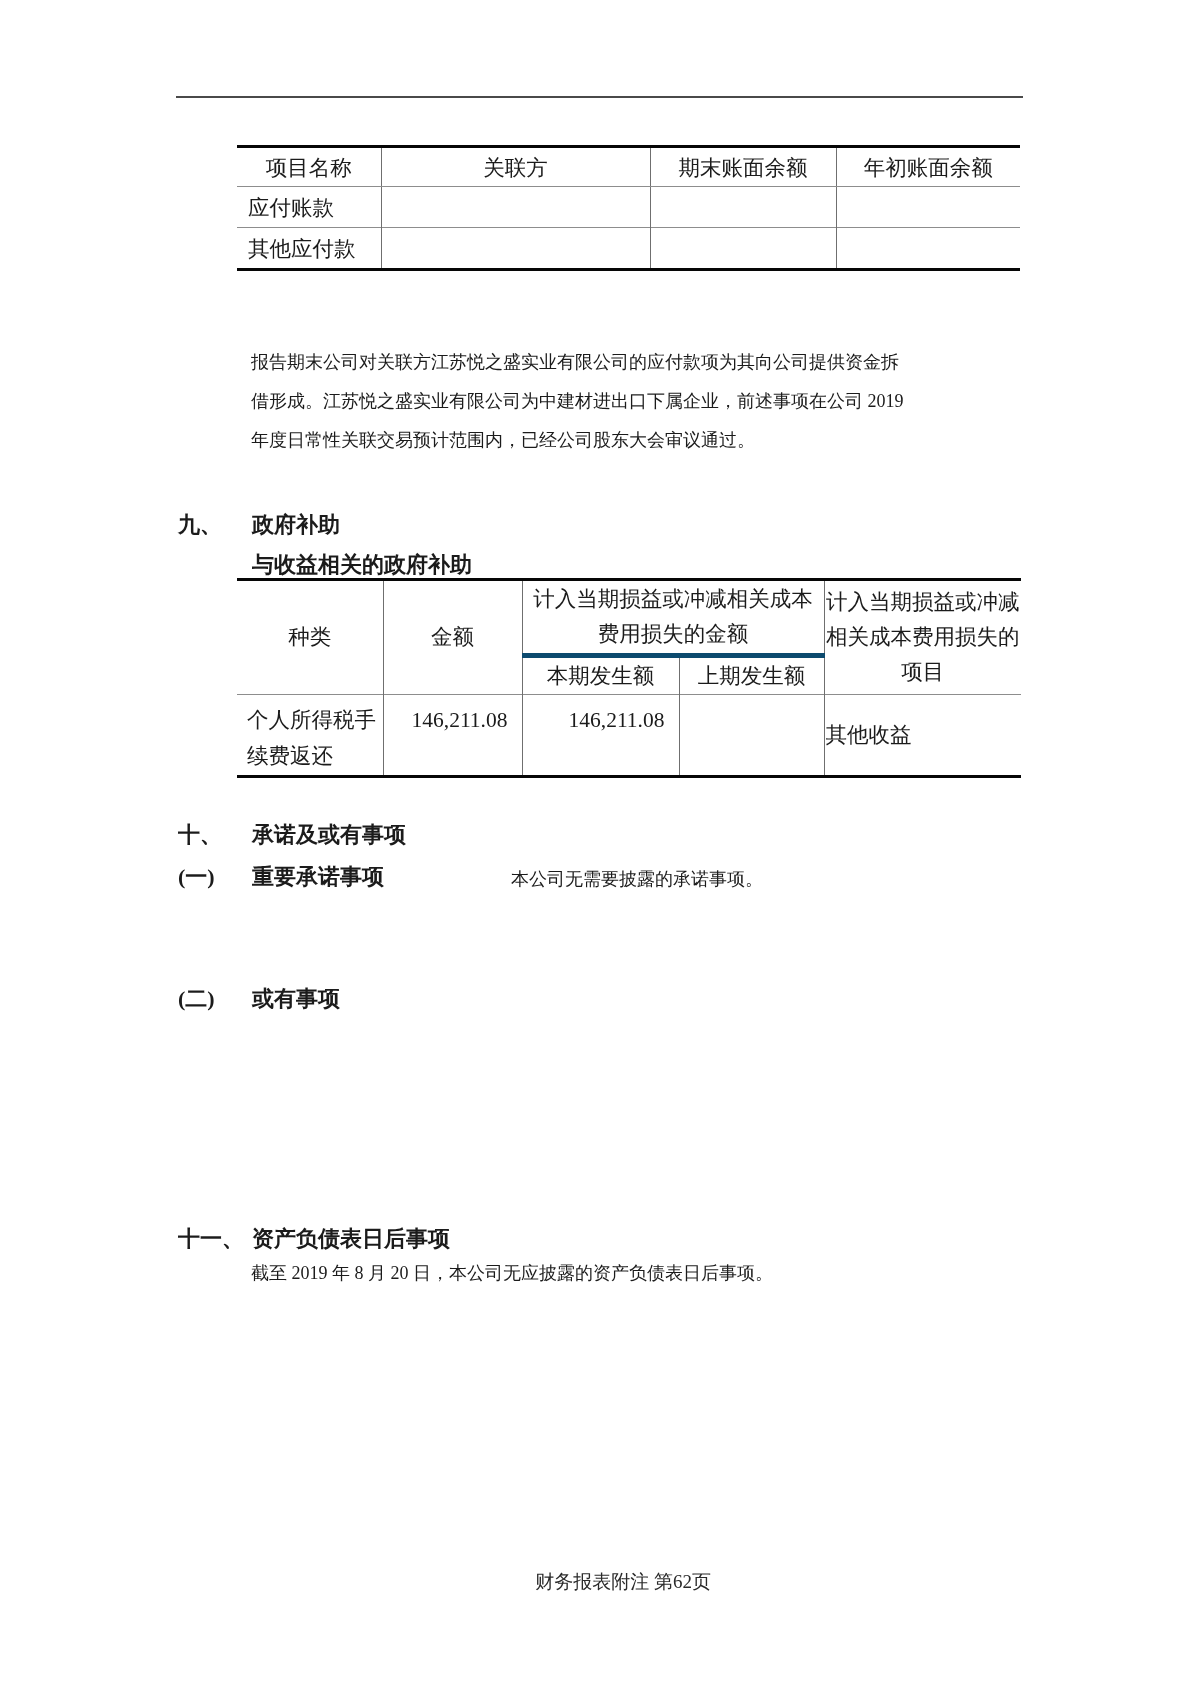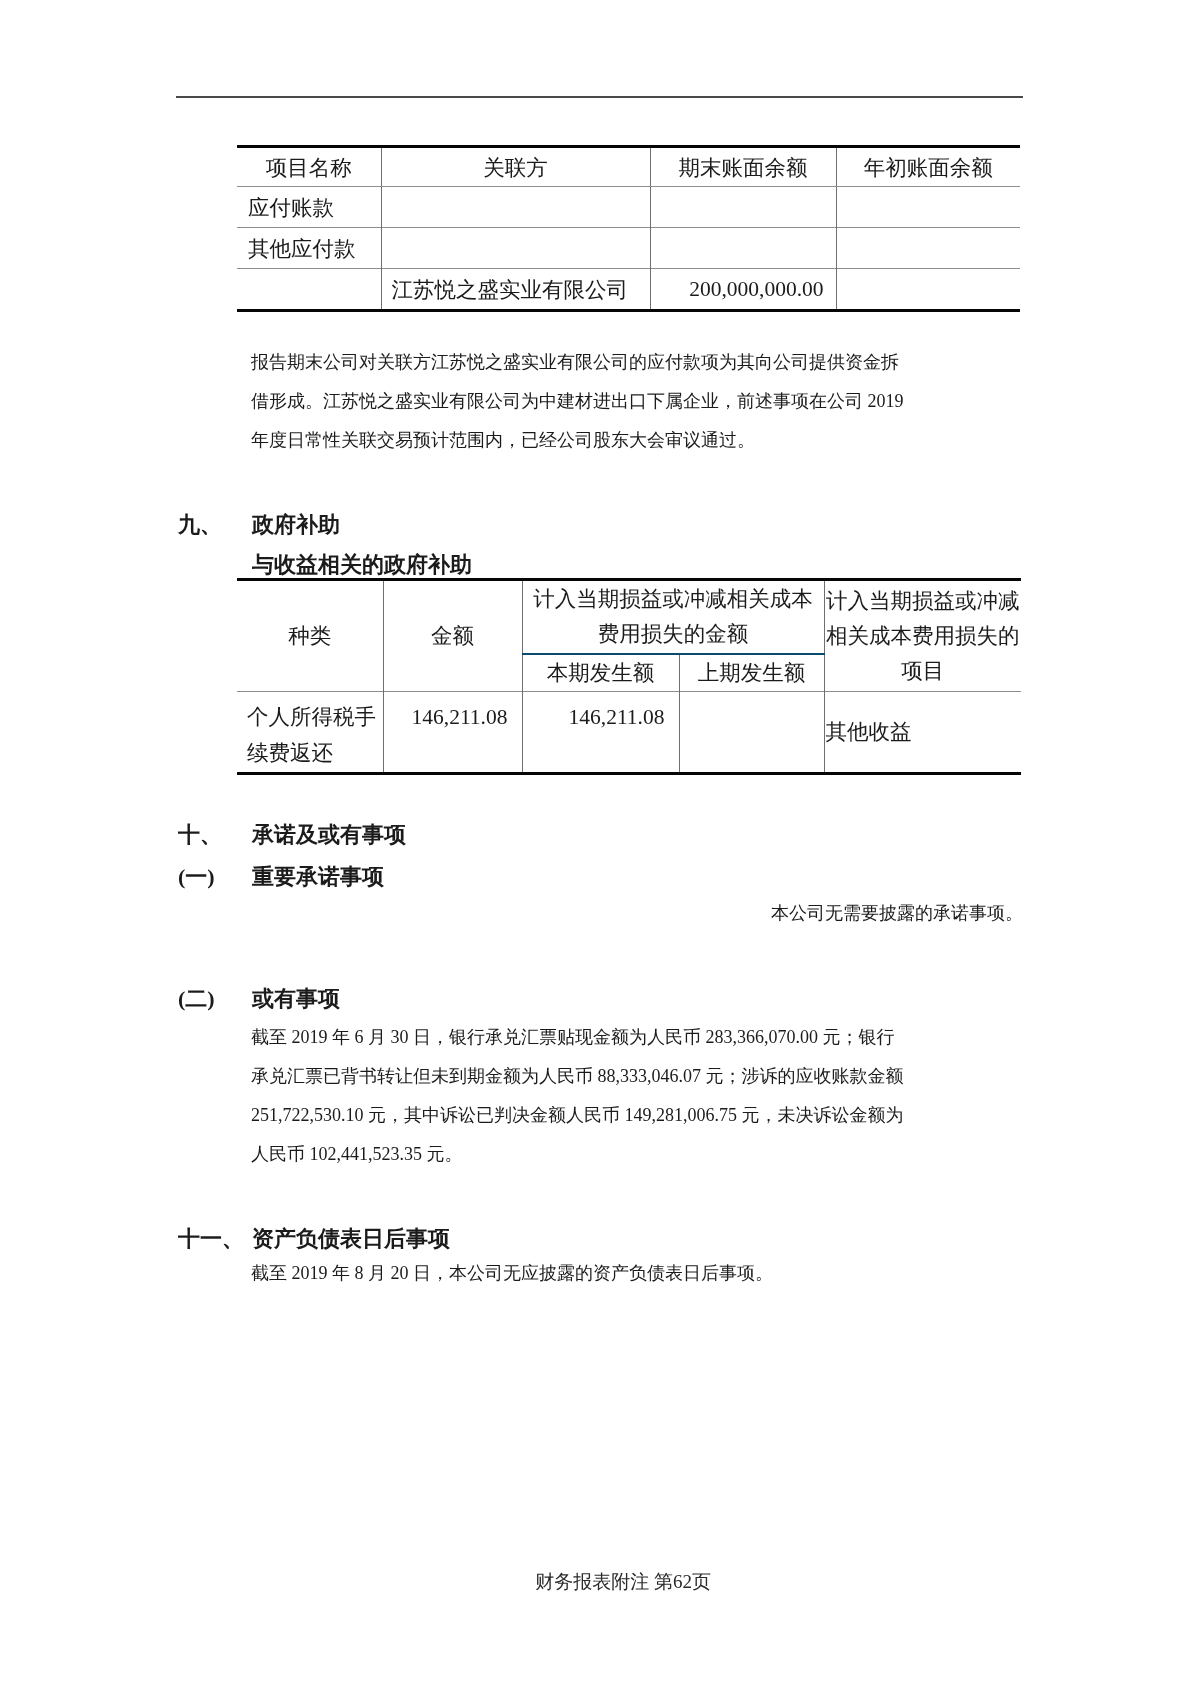--- a/index.html
+++ b/index.html
@@ -39,21 +39,21 @@
   
   .t1 thead th{height:38px;border-bottom:1px solid #8d8d8d;}
   .t1 tbody td{height:38px;border-top:1px solid #8d8d8d;vertical-align:middle;}
   .t1 td.c-item{padding-left:11px;text-align:left;}
   .t1 td.c-party{padding-left:10px;text-align:left;}
   .t1 td.c-num{padding-right:12px;text-align:right;}
   
   .t2 th{line-height:35px;vertical-align:middle;}
   .t2 .row-a th{height:72px;}
   .t2 .row-b th{height:36px;}
-  .t2 th.group{border-bottom:2px solid #0c4a6e;}
+  .t2 th.group{border-bottom:5px solid #0c4a6e;}
   .t2 tbody td{height:73px;border-top:1px solid #8d8d8d;line-height:36px;}
   .t2 td.c-type{vertical-align:top;padding:7px 4px 0 10px;text-align:left;}
   .t2 td.c-amt{vertical-align:top;padding:7px 14px 0 0;text-align:right;margin-top:15px;}
   .t2 td.c-item2{vertical-align:middle;}
   
   .footer{
     left:238px;top:1570px;width:770px;
     font-size:19px;line-height:23px;text-align:center;color:#2a2a2a;
   }
 </style>
@@ -84,26 +84,20 @@
         <tr>
           <td class="c-item">应付账款</td>
           <td class="c-party bl"></td>
           <td class="c-num bl"></td>
           <td class="c-num bl"></td>
         </tr>
         <tr>
           <td class="c-item">其他应付款</td>
           <td class="c-party bl"></td>
           <td class="c-num bl"></td>
-          <td class="c-num bl"></td>
-        </tr>
-        <tr>
-          <td class="c-item"></td>
-          <td class="c-party bl">江苏悦之盛实业有限公司</td>
-          <td class="c-num bl">200,000,000.00</td>
           <td class="c-num bl"></td>
         </tr>
       </tbody>
     </table>
   </div>
 
   <div class="abs body-text pre" style="top:343px;">报告期末公司对关联方江苏悦之盛实业有限公司的应付款项为其向公司提供资金拆
 借形成。江苏悦之盛实业有限公司为中建材进出口下属企业，前述事项在公司 2019
 年度日常性关联交易预计范围内，已经公司股东大会审议通过。</div>
 
@@ -146,28 +140,24 @@
         </tr>
       </tbody>
     </table>
   </div>
 
   <div class="abs h-num" style="top:822px;">十、</div>
   <div class="abs h-title" style="top:822px;">承诺及或有事项</div>
 
   <div class="abs h-num" style="top:864px;">(一)</div>
   <div class="abs h-title" style="top:864px;">重要承诺事项</div>
-  <div class="abs body-text" style="top:894px;text-align:right;">本公司无需要披露的承诺事项。</div>
+  <div class="abs body-text" style="top:860px;text-align:center;">本公司无需要披露的承诺事项。</div>
 
   <div class="abs h-num" style="top:986px;">(二)</div>
   <div class="abs h-title" style="top:986px;">或有事项</div>
-  <div class="abs body-text pre" style="top:1018px;">截至 2019 年 6 月 30 日，银行承兑汇票贴现金额为人民币 283,366,070.00 元；银行
-承兑汇票已背书转让但未到期金额为人民币 88,333,046.07 元；涉诉的应收账款金额
-251,722,530.10 元，其中诉讼已判决金额人民币 149,281,006.75 元，未决诉讼金额为
-人民币 102,441,523.35 元。</div>
 
   <div class="abs h-num" style="top:1226px;">十一、</div>
   <div class="abs h-title" style="top:1226px;">资产负债表日后事项</div>
   <div class="abs body-text" style="top:1254px;text-align:left;">截至 2019 年 8 月 20 日，本公司无应披露的资产负债表日后事项。</div>
 
   <div class="abs footer">财务报表附注 第62页</div>
 
 </div>
 
 </body></html>

